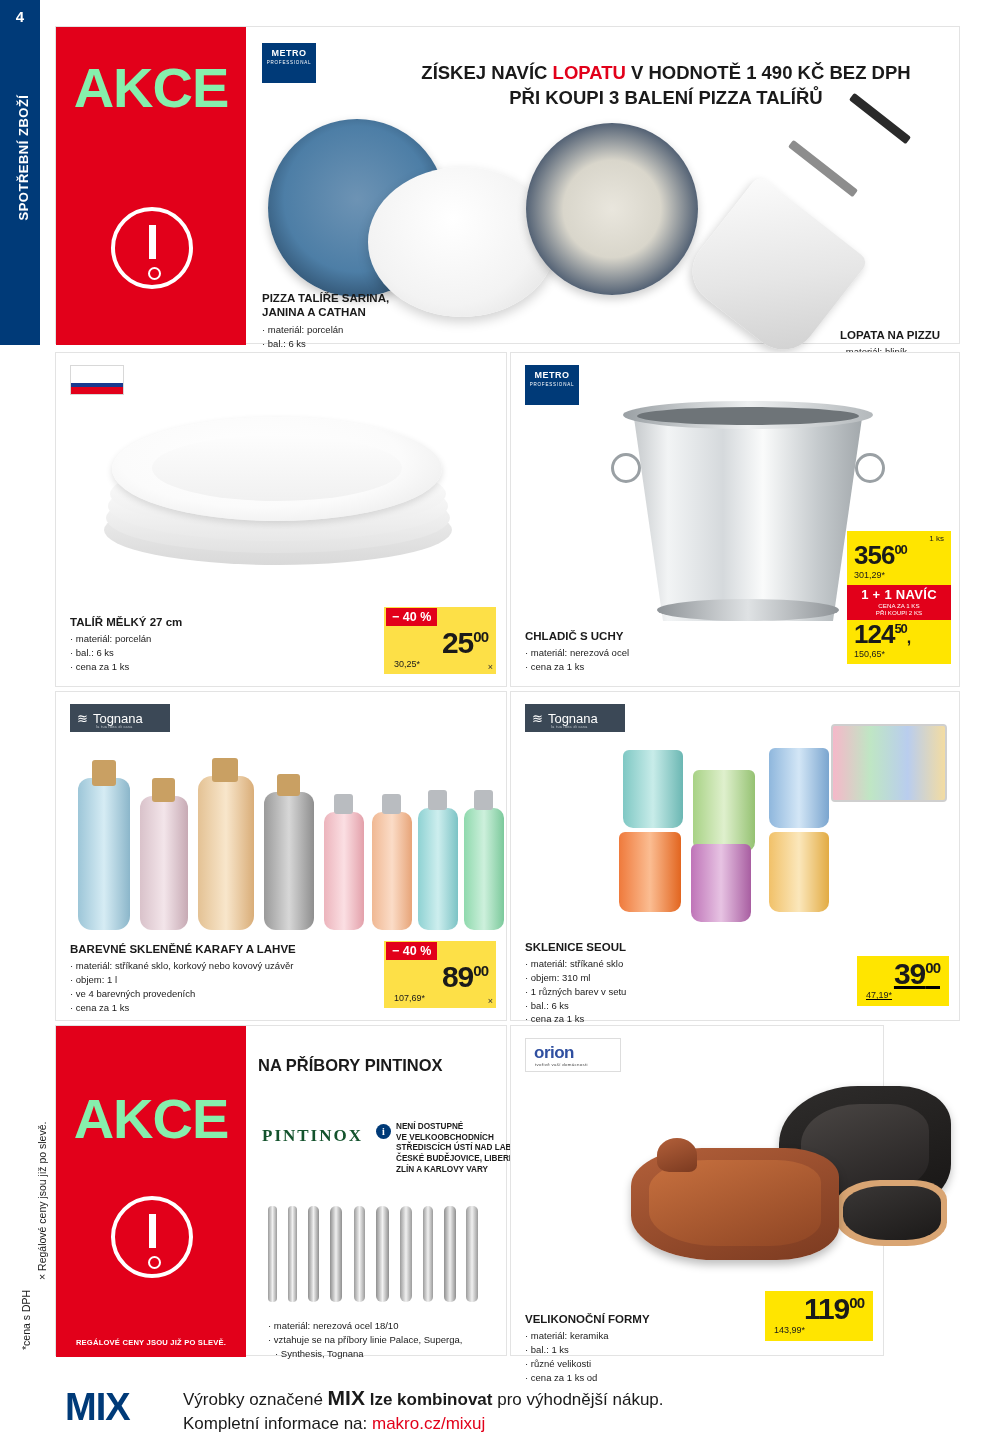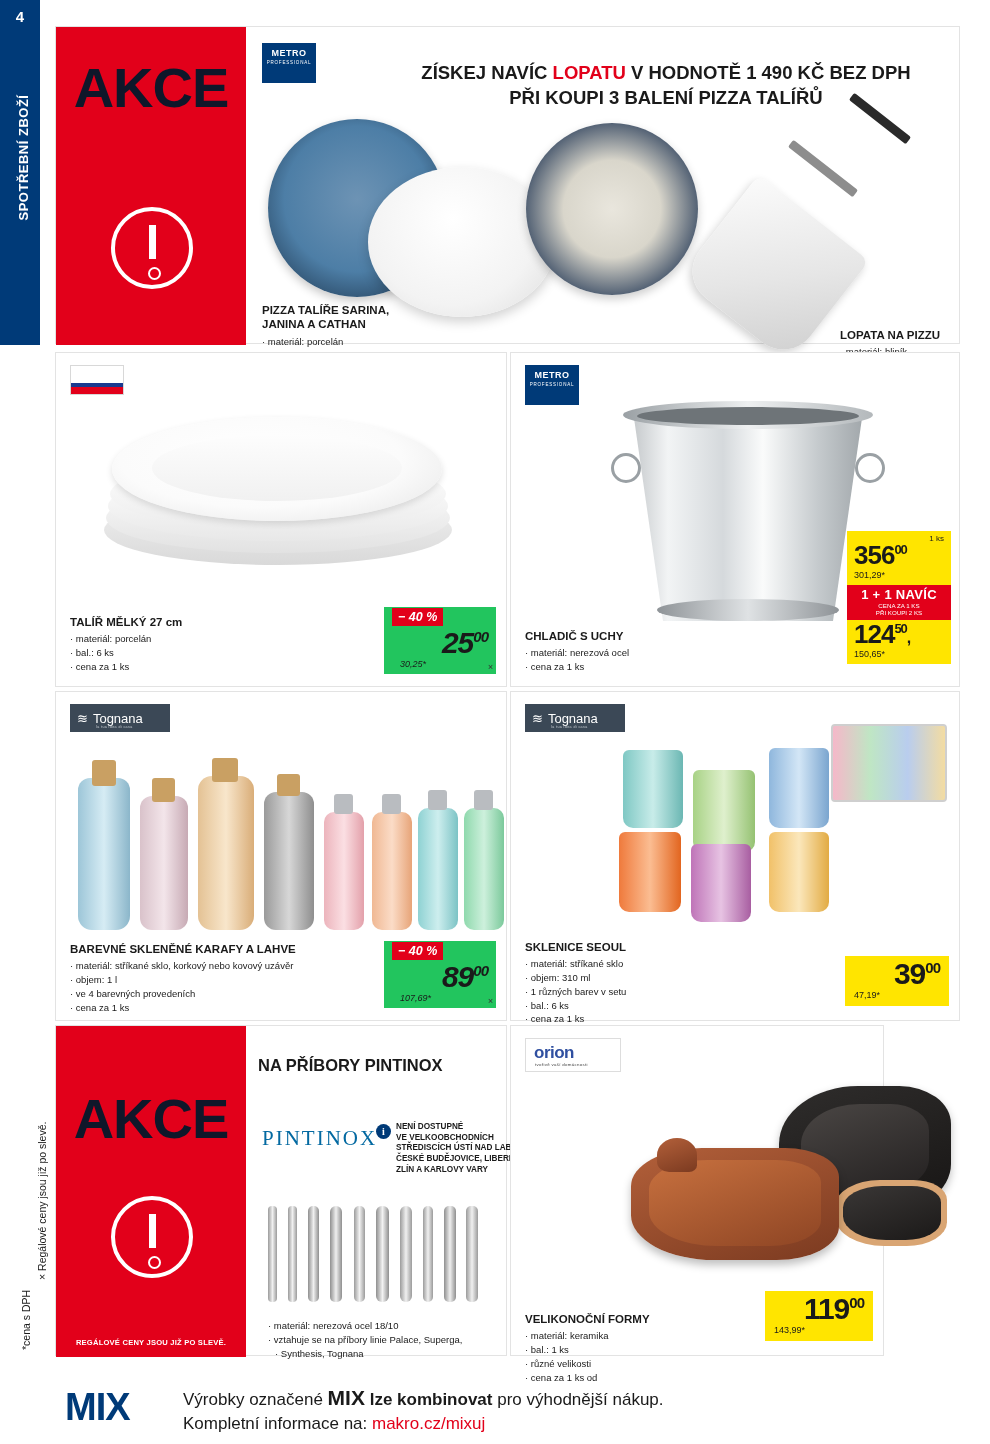--- a/index.html
+++ b/index.html
@@ -39,21 +39,21 @@
   .akce-block {
     position:absolute; left:0; top:0; width:905px; height:318px;
     background:#fff; border:1px solid #e3e3e3;
   }
   .akce-red {
     position:absolute; left:0; top:0; width:190px; height:318px;
     background:#e2001a;
   }
   .akce-word {
     position:absolute; top:28px; left:0; width:190px; text-align:center;
-    color:#0f172a; font-size:56px; font-weight:bold; letter-spacing:-1px;
+    color:#86efac; font-size:56px; font-weight:bold; letter-spacing:-1px;
     font-family:"Liberation Sans", sans-serif;
   }
   .excl-circle {
     position:absolute; left:55px; top:180px; width:82px; height:82px;
     border:4px solid #fff; border-radius:50%;
   }
   .excl-circle:before {
     content:""; position:absolute; left:50%; top:14px; margin-left:-3px;
     width:7px; height:34px; background:#fff;
   }
@@ -99,21 +99,21 @@
   }
   .brand-tognana small { position:absolute; left:26px; bottom:3px; font-size:3.6px; letter-spacing:.4px; color:#c9ced3;}
   .brand-orion {
     width:96px; height:34px; background:#fff; border:1px solid #ddd; position:relative;
   }
   .brand-orion .o { position:absolute; left:8px; top:4px; font-size:17px; color:#2f4fa0; font-weight:bold; letter-spacing:-.5px;}
   .brand-orion .s { position:absolute; left:9px; bottom:4px; font-size:4.4px; color:#444; letter-spacing:.3px;}
 
   
   .price-yellow {
-    position:absolute; background:#22c55e; padding:3px 8px 5px 16px; text-align:right;font-style:italic;
+    position:absolute; background:#fde047; padding:3px 8px 5px 10px; text-align:right;
   }
   .disc-red {
     background:#e2001a; color:#fff; font-size:12.5px; font-weight:bold;
     padding:2px 6px; display:inline-block;
   }
   .big-price { font-size:30px; font-weight:bold; color:#1a1a1a; line-height:.95; letter-spacing:-1px;}
   .big-price sup { font-size:15px; vertical-align:super; }
   .old-price { font-size:9px; color:#1a1a1a; text-align:left; margin-top:2px;}
   .cross { position:absolute; right:3px; bottom:2px; font-size:9px; color:#333; }
 
@@ -130,21 +130,21 @@
   .ps-mid .s { font-size:6.2px; line-height:1.25; }
   .ps-bot { background:#ffe500; padding:2px 7px 5px 7px; }
 
   
   .sleva-red {
     position:absolute; background:#e2001a; color:#fff;
   }
   .sleva-h1 { font-size:30px; font-weight:bold; color:#e2001a; letter-spacing:-.5px;}
   .sleva-h1 .pc { font-size:36px; }
   .sleva-h2 { font-size:16.5px; font-weight:bold; color:#1a1a1a; }
-  .pintinox { font-family:"Liberation Serif", serif; font-size:21px; letter-spacing:2px; color:#0369a1;}
+  .pintinox { font-family:"Liberation Serif", serif; font-size:17px; letter-spacing:2px; color:#14532d;font-weight:bold;}
   .info-i {
     width:15px; height:15px; border-radius:50%; background:#003a78; color:#fff;
     font-size:10px; font-weight:bold; text-align:center; line-height:15px;
     font-family:"Liberation Serif", serif;
   }
   .info-txt { font-size:8.2px; font-weight:bold; line-height:1.3; color:#1a1a1a; }
 
   
   .mix-footer { position:absolute; left:55px; top:1382px; width:905px; height:60px;}
   .mix-logo { font-size:38px; font-weight:bold; color:#003a78; letter-spacing:-1px; }
@@ -185,21 +185,21 @@
     <div class="plate" style="left:212px;top:92px;width:178px;height:178px;background:radial-gradient(circle at 50% 45%, #6d93b4 0%, #4d7ea6 55%, #2e4f6d 80%, #16232e 100%);box-shadow:0 4px 10px rgba(0,0,0,.22);"></div>
     <div class="plate" style="left:312px;top:140px;width:188px;height:150px;background:radial-gradient(circle at 45% 35%, #ffffff 0%, #f3f3f3 60%, #dcdcdc 100%);box-shadow:0 5px 12px rgba(0,0,0,.18);"></div>
     <div class="plate" style="left:470px;top:96px;width:172px;height:172px;background:radial-gradient(circle at 50% 50%, #e9e6dd 0%, #d9d6cb 40%, #4e5d71 72%, #18222e 100%);box-shadow:0 4px 10px rgba(0,0,0,.2);"></div>
 
     <div style="position:absolute;left:640px;top:85px;width:250px;height:230px;">
       <div style="position:absolute;left:148px;top:2px;width:72px;height:9px;background:#2a2a2a;transform:rotate(38deg);border-radius:2px;"></div>
       <div style="position:absolute;left:86px;top:52px;width:82px;height:9px;background:#8d8d8d;transform:rotate(38deg);border-radius:2px;"></div>
       <div style="position:absolute;left:8px;top:92px;width:140px;height:130px;background:linear-gradient(135deg,#fbfbfb 0%,#e6e6e6 55%,#cfcfcf 100%);transform:rotate(38deg);border-radius:10px 10px 34px 34px;box-shadow:0 4px 9px rgba(0,0,0,.18);"></div>
     </div>
 
-    <div style="position:absolute;left:206px;top:276px;width:200px;">
+    <div style="position:absolute;left:206px;top:264px;width:200px;">
       <div class="cap">PIZZA TALÍŘE SARINA,<br>JANINA A CATHAN</div>
       <div class="bullets">
         <div>materiál: porcelán</div>
           <div>bal.: 6 ks</div>
           <div>mix možný</div>
       </div>
     </div>
 
     <div style="position:absolute;left:784px;top:301px;width:170px;">
       <div class="cap">LOPATA NA PIZZU</div>
@@ -365,21 +365,21 @@
       <div class="cap">SKLENICE SEOUL</div>
       <div class="bullets">
         <div>materiál: stříkané sklo</div>
         <div>objem: 310 ml</div>
         <div>1 různých barev v setu</div>
         <div>bal.: 6 ks</div>
         <div>cena za 1 ks</div>
       </div>
     </div>
 
-    <div class="price-plain" style="right:10px;bottom:14px;width:104px;text-align:right;">
+    <div class="price-plain" style="right:10px;bottom:14px;width:92px;text-align:right;text-decoration:underline;">
       <div class="big-price"><span>39</span><sup>00</sup></div>
       <div class="old-price">47,19*</div>
     </div>
   </div>
 
   <div class="cell" style="left:0;top:999px;width:452px;height:331px;">
     <div class="sleva-red" style="left:0;top:0;width:190px;height:331px;">
       <div class="akce-word" style="top:60px;">AKCE</div>
       <div class="excl-circle" style="left:55px;top:170px;"></div>
       <div style="position:absolute;left:8px;bottom:10px;width:174px;text-align:center;font-size:7.6px;font-weight:bold;letter-spacing:.2px;">REGÁLOVÉ CENY JSOU JIŽ PO SLEVĚ.</div>

